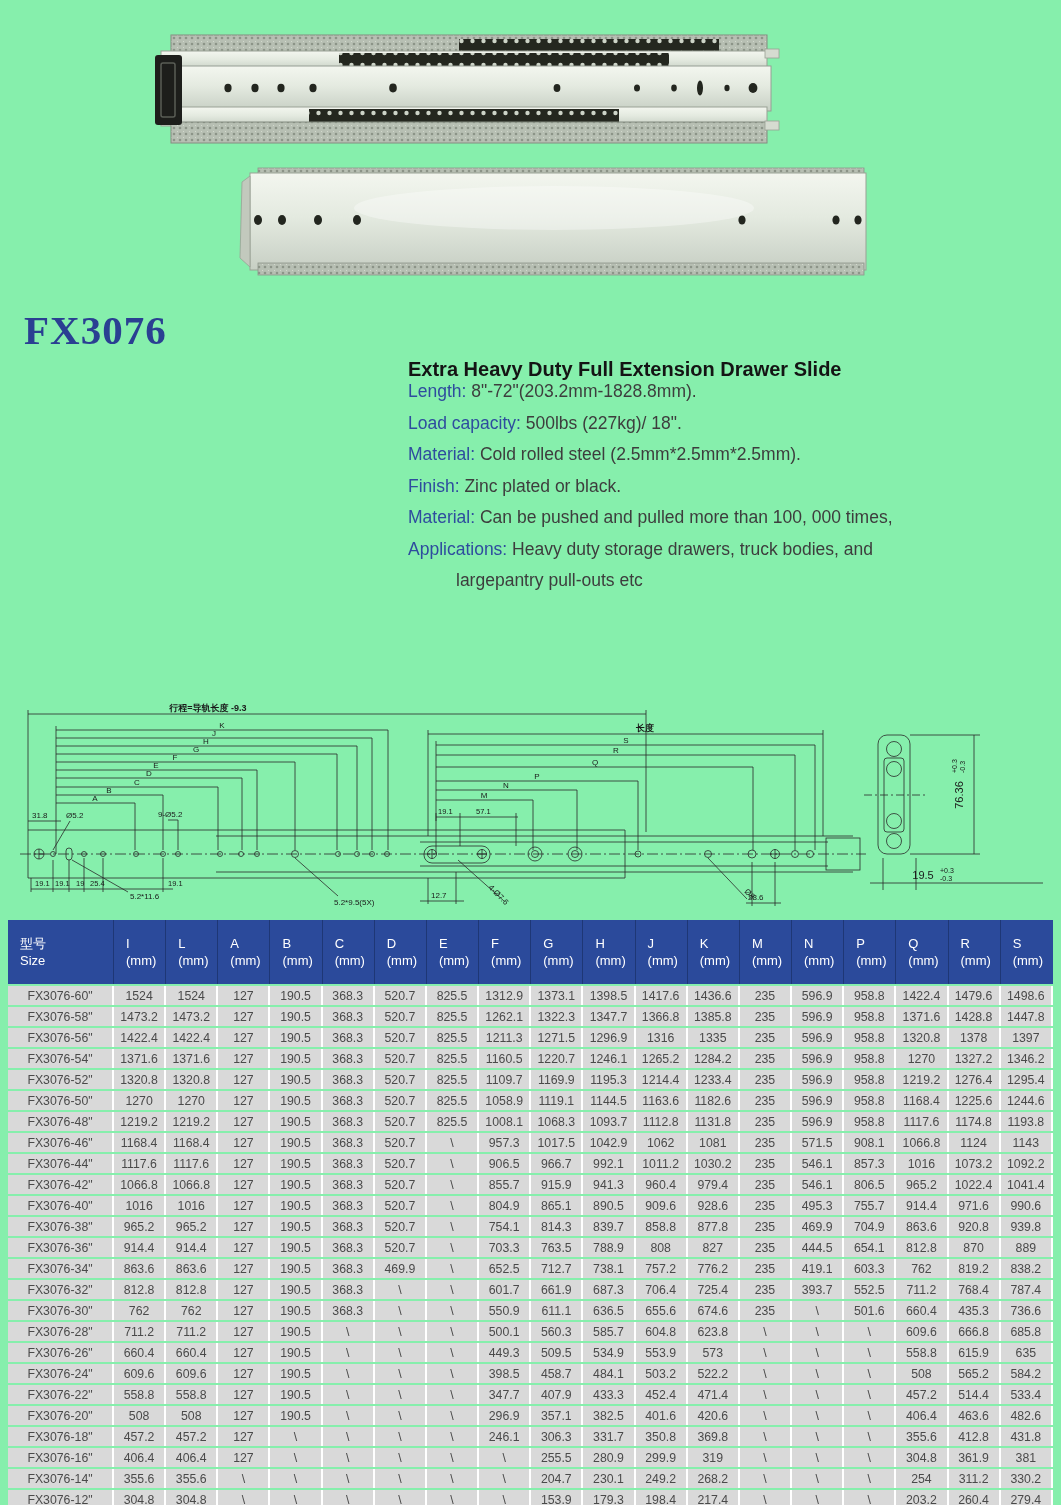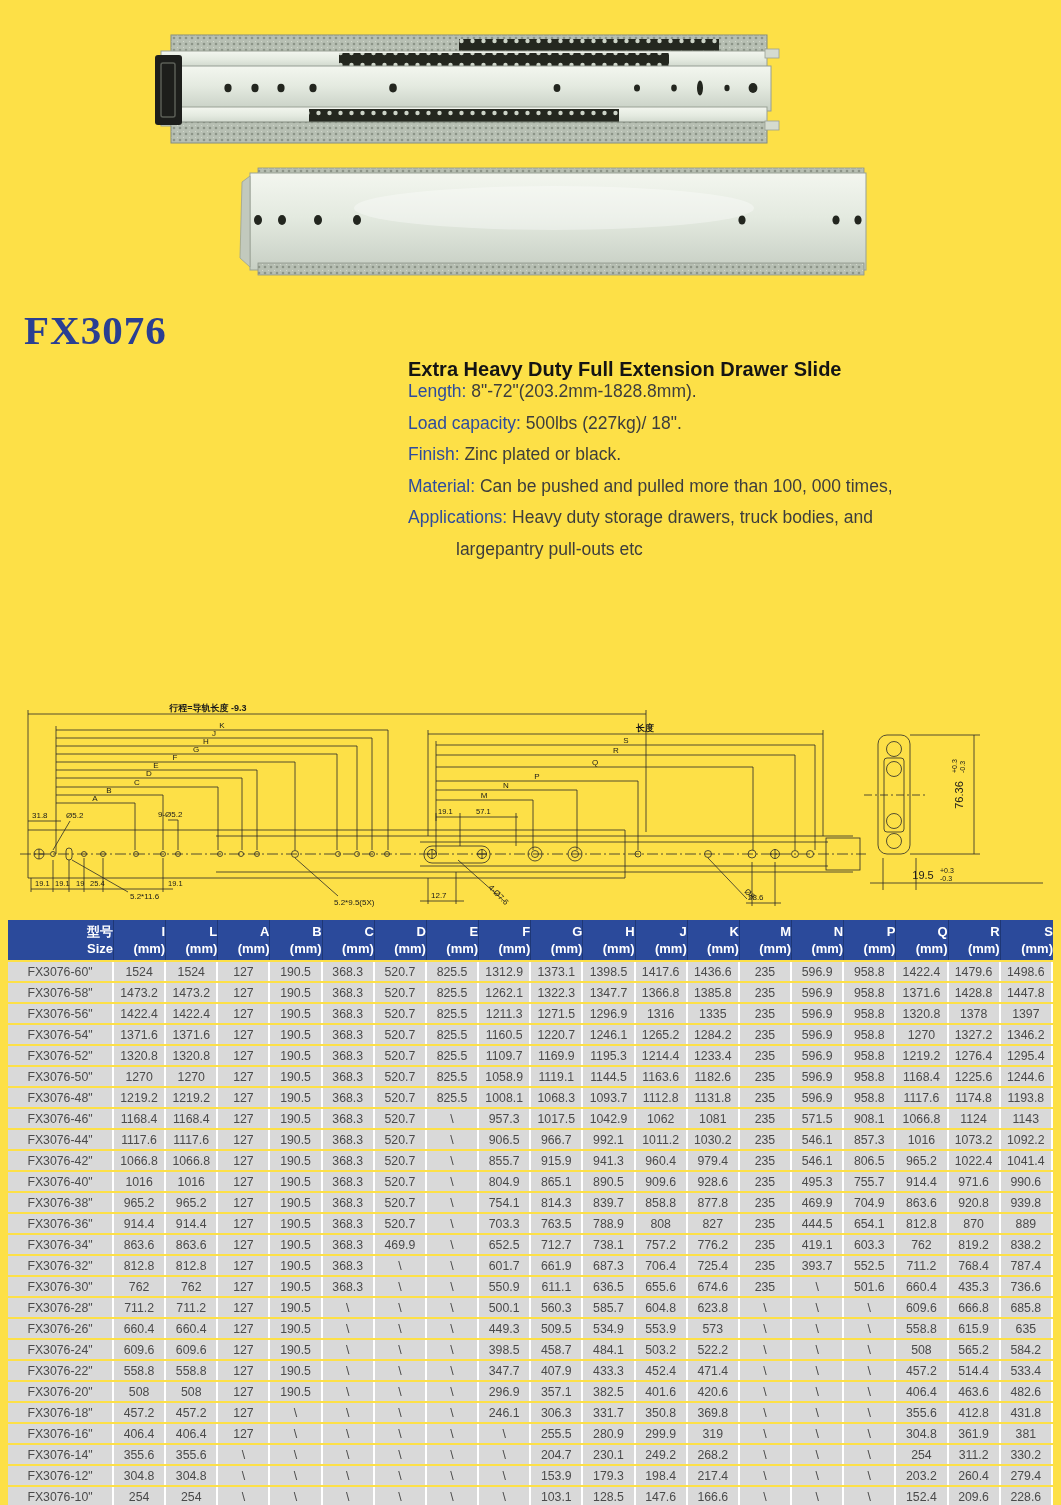--- a/index.html
+++ b/index.html
@@ -1,32 +1,32 @@
 <!DOCTYPE html>
 <html><head>
 <meta charset="utf-8">
 <style>
   html,body{margin:0;padding:0;background:#fff;}
-  .page{position:relative;width:1061px;height:1505px;background:#fde047;overflow:hidden;
+  .page{position:relative;width:1061px;height:1505px;background:#86efac;overflow:hidden;
         font-family:"Liberation Sans",sans-serif;}
   .model{position:absolute;left:24px;top:306px;font-family:"Liberation Serif",serif;
          font-weight:bold;font-size:41px;color:#2a3f92;letter-spacing:1px;}
   .specs{position:absolute;left:408px;top:358px;width:580px;}
   .spec-title{font-size:20px;font-weight:bold;color:#141414;margin-bottom:0;}
   .spec-line{font-size:17.5px;color:#3d3d3d;margin-bottom:10.5px;}
   .spec-label{color:#2e4c9e;}
   .cont-feature{margin-left:70px;}
   .cont-apps{margin-left:48px;}
   .photos{position:absolute;left:0;top:0;}
   .drawing{position:absolute;left:8px;top:700px;}
   .drawing text{font-family:"Liberation Sans",sans-serif;fill:#1a1a1a;}
   table.size-table{position:absolute;left:8px;top:918px;width:1045px;table-layout:fixed;
         border-collapse:separate;border-spacing:0 2px;}
-  table.size-table th{background:#2b4a9b;color:#fff;font-weight:bold;font-size:13px;
-        line-height:17px;height:40px;padding:0;border-right:1px solid #1e3776;text-align:right;}
+  table.size-table th{background:#2b4a9b;color:#fff;font-weight:normal;font-size:13px;
+        line-height:17px;height:40px;padding:12px;border-right:1px solid #1e3776;text-align:left;}
   table.size-table th:last-child{border-right:none;}
   table.size-table td{background:#d9d9d9;color:#4a4a4a;font-size:12.3px;text-align:center;
         height:19px;padding:0;border-right:2px solid #fff;white-space:nowrap;}
 </style>
 </head>
 <body>
 
 <div class="page">
 
   <svg class="photos" width="1061" height="300" viewBox="0 0 1061 300">
@@ -97,20 +97,24 @@
 
   <div class="specs">
     <div class="spec-title">Extra Heavy Duty Full Extension Drawer Slide</div>
     <div class="spec-line">
       <span class="spec-label">Length:</span>
       <span>8"-72"(203.2mm-1828.8mm).</span>
     </div>
     <div class="spec-line">
       <span class="spec-label">Load capacity:</span>
       <span>500lbs (227kg)/ 18".</span>
+    </div>
+    <div class="spec-line">
+      <span class="spec-label">Material:</span>
+      <span>Cold rolled steel (2.5mm*2.5mm*2.5mm).</span>
     </div>
     <div class="spec-line">
       <span class="spec-label">Finish:</span>
       <span>Zinc plated or black.</span>
     </div>
     <div class="spec-line">
       <span class="spec-label">Material:</span>
       <span>Can be pushed and pulled more than 100, 000 times,</span>
     </div>
     <div class="spec-line">

